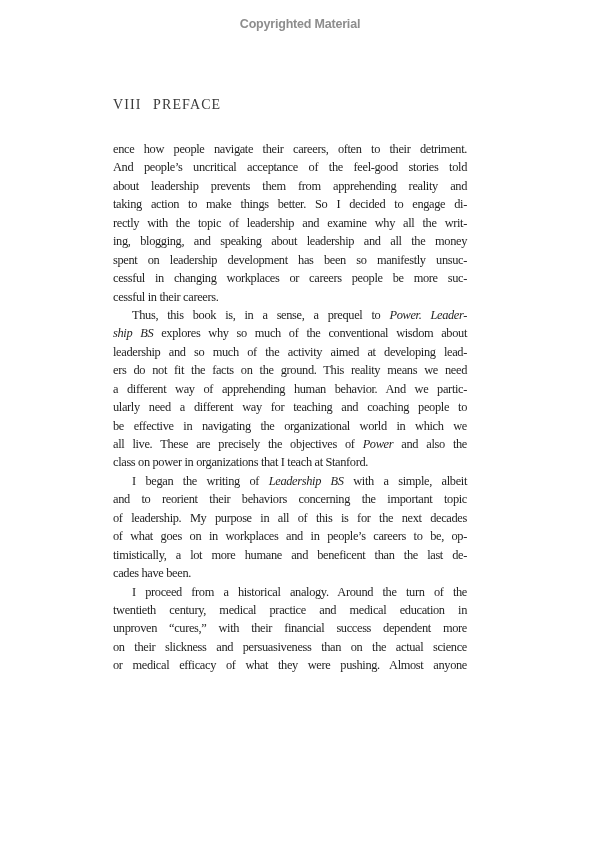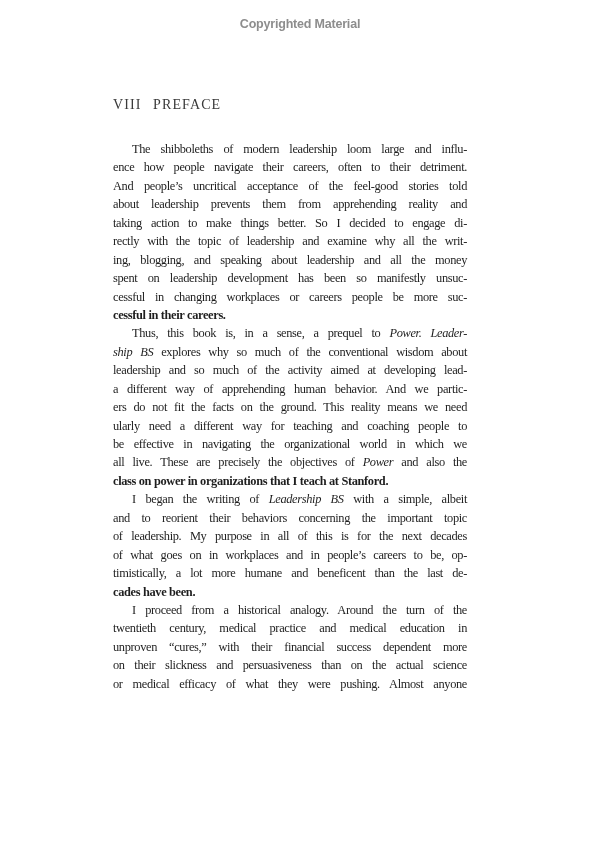--- a/index.html
+++ b/index.html
@@ -51,56 +51,54 @@
   .para { margin: 0; }
   .line {
     text-align: justify;
     text-align-last: justify;
     height: 18.45px;
     overflow: visible;
   }
   .line.last {
     text-align: center;
     text-align-last: left;
-    font-weight: bold;
   }
   .line.ind { text-indent: 19px; }
   .it { font-style: italic; }
 </style>
 </head>
 <body>
 
 <div class="page">
 
   <div class="copyright top">Copyrighted Material</div>
 
   <div class="page-header">
     <span class="folio">VIII</span>
     <span class="section">PREFACE</span>
   </div>
 
   <div class="body-text">
       <div class="para">
-        <div class="line ind"><span>The shibboleths of modern leadership loom large and influ-</span></div>
         <div class="line"><span>ence how people navigate their careers, often to their detriment.</span></div>
         <div class="line"><span>And people’s uncritical acceptance of the feel-good stories told</span></div>
         <div class="line"><span>about leadership prevents them from apprehending reality and</span></div>
         <div class="line"><span>taking action to make things better. So I decided to engage di-</span></div>
         <div class="line"><span>rectly with the topic of leadership and examine why all the writ-</span></div>
         <div class="line"><span>ing, blogging, and speaking about leadership and all the money</span></div>
         <div class="line"><span>spent on leadership development has been so manifestly unsuc-</span></div>
         <div class="line"><span>cessful in changing workplaces or careers people be more suc-</span></div>
         <div class="line last"><span>cessful in their careers.</span></div>
       </div>
       <div class="para">
         <div class="line ind"><span>Thus, this book is, in a sense, a prequel to </span><span class="it">Power. Leader-</span></div>
         <div class="line"><span class="it">ship BS</span><span> explores why so much of the conventional wisdom about</span></div>
         <div class="line"><span>leadership and so much of the activity aimed at developing lead-</span></div>
+        <div class="line"><span>ers do not fit the facts on the ground. This reality means we need</span></div>
         <div class="line"><span>a different way of apprehending human behavior. And we partic-</span></div>
-        <div class="line"><span>ers do not fit the facts on the ground. This reality means we need</span></div>
         <div class="line"><span>ularly need a different way for teaching and coaching people to</span></div>
         <div class="line"><span>be effective in navigating the organizational world in which we</span></div>
         <div class="line"><span>all live. These are precisely the objectives of </span><span class="it">Power</span><span> and also the</span></div>
         <div class="line last"><span>class on power in organizations that I teach at Stanford.</span></div>
       </div>
       <div class="para">
         <div class="line ind"><span>I began the writing of </span><span class="it">Leadership BS</span><span> with a simple, albeit</span></div>
         <div class="line"><span>and to reorient their behaviors concerning the important topic</span></div>
         <div class="line"><span>of leadership. My purpose in all of this is for the next decades</span></div>
         <div class="line"><span>of what goes on in workplaces and in people’s careers to be, op-</span></div>

